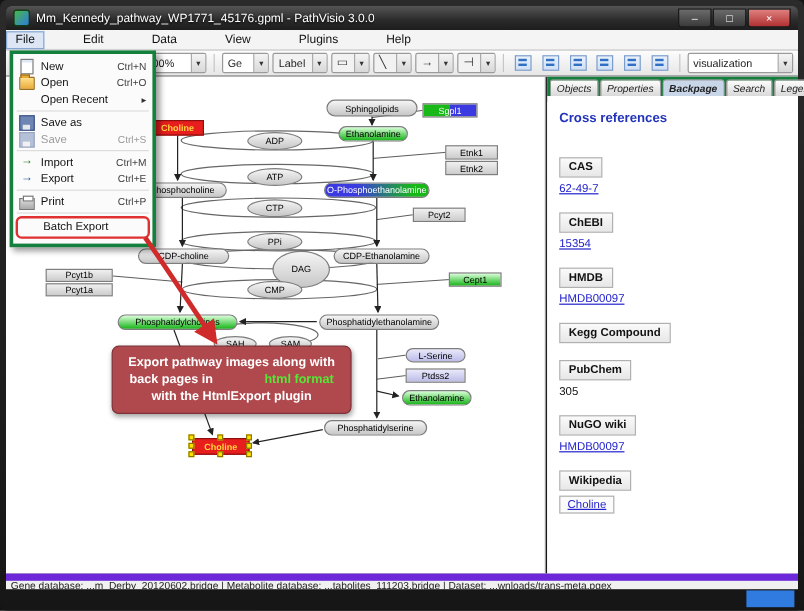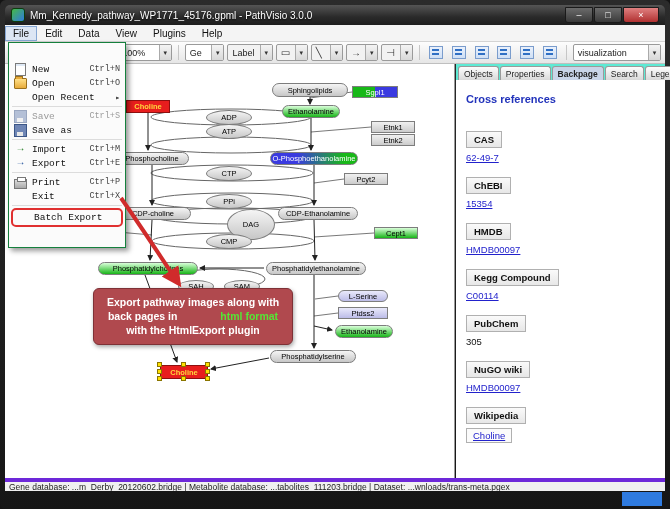--- a/index.html
+++ b/index.html
@@ -12,21 +12,21 @@
             display:flex;align-items:center;padding:0 6px;box-sizing:border-box;gap:5px;}
   #app-icon{width:12px;height:12px;border-radius:3px;background:linear-gradient(135deg,#46b946 0%,#2f7be0 100%);border:1px solid #0d3d0d;}
   #title-text{color:#fff;font-size:10px;text-shadow:0 1px 2px #000;white-space:nowrap;overflow:hidden;}
   #win-buttons{margin-left:auto;display:flex;}
   .wbtn{width:26px;height:14px;display:flex;align-items:center;justify-content:center;
         font-size:9px;color:#fff;background:linear-gradient(#6b6b6b,#3a3a3a);
         border:1px solid #1a1a1a;border-radius:0 0 3px 3px;margin-left:1px;line-height:1;}
   .wbtn.close{background:linear-gradient(#e08080,#b03030);width:34px;}
   
   #menubar{position:absolute;left:5px;top:25px;width:660px;height:17px;background:#f4f4f4;
-           border-bottom:1px solid #d4d4d4;display:flex;align-items:flex-end;font-size:10px;box-sizing:border-box;}
+           border-bottom:1px solid #d4d4d4;display:flex;align-items:flex-end;font-size:10px;box-sizing:border-box;gap:24px;}
   .menu-item{padding:2px 8px;display:flex;align-items:center;color:#111;}
   .menu-item.active{background:#dce6f4;border:1px solid #86a7d4;padding:1px 7px;}
   
   #toolbar{position:absolute;left:5px;top:42px;width:660px;height:22px;
            background:linear-gradient(#fdfdfd,#e6e6e6);border-bottom:1px solid #bfbfbf;
            display:flex;align-items:center;padding:0 4px;box-sizing:border-box;gap:3px;font-size:9.5px;color:#222;}
   .tbtn{width:19px;height:17px;border:1px solid transparent;border-radius:2px;display:flex;align-items:center;justify-content:center;}
   .tsep{width:1px;height:15px;background:#c6c6c6;margin:0 3px;}
   .combo{height:15px;background:#fff;border:1px solid #9a9a9a;border-radius:2px;display:flex;align-items:center;
          font-size:9px;padding-left:4px;gap:3px;}
@@ -56,41 +56,41 @@
   .pnode.ell{border-radius:50%;}
   .pnode.gene{border-radius:0;background:linear-gradient(#f0f0f0,#cccccc);}
   .pnode.green{background:linear-gradient(#d9ffd9,#18b518);}
   .pnode.red{background:#e81d1d;color:#ffd83d;border-color:#8d0f0f;font-weight:bold;}
   .pnode.bg{background:linear-gradient(90deg,#3a3ae0 30%,#18b818 85%);color:#fff;}
   .pnode.halfgb{background:linear-gradient(90deg,#18b818 50%,#3a3ae0 50%);color:#fff;}
   .pnode.lav{background:linear-gradient(#e9e9fb,#bcbce8);}
   .handle{position:absolute;width:5px;height:5px;background:#ffe100;border:1px solid #8a7500;box-sizing:border-box;}
   
   #sidepanel{position:absolute;left:456px;top:64px;width:209px;height:414px;background:#f0f0f0;box-sizing:border-box;}
-  #side-tabs{display:flex;height:16px;background:#5eead4;border-bottom:5px solid #14532d;padding-left:2px;align-items:flex-end;}
+  #side-tabs{display:flex;height:16px;background:#15803d;border-bottom:5px solid #14532d;padding-left:2px;align-items:flex-end;font-style:italic;}
   .tab{font-size:8.5px;padding:2px 5px 1px;background:linear-gradient(#fdfdfd,#d9d9d9);border:1px solid #9a9a9a;
        border-bottom:none;border-radius:3px 3px 0 0;margin-right:1px;color:#222;}
   .tab.active{background:#c9d5e8;font-weight:bold;text-align:right;}
   #bp-content{position:absolute;left:0;top:16px;right:0;bottom:0;background:#fff;overflow:hidden;padding:13px 10px 0 10px;box-sizing:border-box;}
   #bp-title{color:#2233bb;font-weight:bold;font-size:11px;margin-bottom:24px;}
   .bp-section{margin-bottom:12px;}
   .bp-header{display:inline-block;font-weight:bold;font-size:9.5px;padding:2px 7px;border:1px solid #b0b0b0;
              background:linear-gradient(#fafafa,#e7e7e7);color:#111;}
   .bp-val{margin-top:4px;font-size:9.5px;}
   .bp-link{color:#2222cc;text-decoration:underline;cursor:pointer;}
   .bp-plain{color:#111;}
   .bp-boxed{display:inline-block;border:1px solid #b0b0b0;padding:1px 6px;background:#fbfbfb;text-decoration:underline;}
   #bp-expression{font-weight:bold;font-size:10px;color:#000;margin-top:4px;}
   
-  #statusbar{position:absolute;left:5px;top:478px;width:660px;height:13px;background:#f0f0f0;border-top:4px solid #6d28d9;
+  #statusbar{position:absolute;left:5px;top:478px;width:660px;height:13px;background:#f0f0f0;border-top:6px solid #6d28d9;
              font-size:8.5px;color:#222;display:flex;align-items:center;padding-left:4px;box-sizing:border-box;white-space:nowrap;overflow:hidden;}
   #desktop-fragment{position:absolute;left:622px;top:492px;width:40px;height:14px;background:#2f7be0;}
   
-  #file-menu{position:absolute;left:8px;top:42px;width:116px;background:#fbfbfb;border:1px solid #15803d;
-             box-shadow:3px 3px 5px rgba(0,0,0,.4);z-index:40;padding:19px 0;font-family:Liberation Mono, monospace;}
+  #file-menu{position:absolute;left:8px;top:42px;width:116px;background:#fbfbfb;border:3px solid #15803d;
+             box-shadow:3px 3px 5px rgba(0,0,0,.4);z-index:40;padding:3px 0;}
   .fm-item{display:flex;align-items:center;height:14px;padding:0 5px;font-size:9.5px;color:#111;gap:5px;}
   .fm-ic{width:13px;flex:0 0 13px;display:flex;align-items:center;justify-content:center;}
   .fm-label{flex:1;}
   .fm-sc{font-size:8.5px;color:#444;}
   .fm-sub{font-size:8px;color:#333;}
   .fm-item.disabled .fm-label,.fm-item.disabled .fm-sc{color:#9b9b9b;}
   .fm-sep{height:1px;background:#dcdcdc;margin:2px 3px;}
   .fm-item.highlighted{border:2px solid #e03030;border-radius:5px;margin:1px 2px;height:15px;padding:0 3px;}
   
   #annotation{position:absolute;left:93px;top:288px;width:200px;z-index:45;background:#b0494e;
@@ -226,21 +226,21 @@
       <path d="M140 211 L172 298" fill="none" stroke="#222" stroke-width="1" marker-end="url(#ah)"></path>
     </svg>
   <div id="node-layer">
       <div class="pnode gray rnd" style="left: 267px; top: 19px; width: 76px; height: 14px;">Sphingolipids</div>
       <div class="pnode halfgb" style="left: 347px; top: 22px; width: 46px; height: 12px;">Sgpl1</div>
       <div class="pnode red" style="left: 121px; top: 36px; width: 44px; height: 13px;">Choline</div>
       <div class="pnode green rnd" style="left: 277px; top: 41px; width: 58px; height: 13px;">Ethanolamine</div>
       <div class="pnode gene" style="left: 366px; top: 57px; width: 44px; height: 12px;">Etnk1</div>
       <div class="pnode gene" style="left: 366px; top: 70px; width: 44px; height: 12px;">Etnk2</div>
       <div class="pnode gray ell" style="left: 201px; top: 46px; width: 46px; height: 15px;">ADP</div>
-      <div class="pnode gray ell" style="left: 201px; top: 60px; width: 46px; height: 15px;">ATP</div>
+      <div class="pnode gray ell" style="left: 201px; top: 76px; width: 46px; height: 15px;">ATP</div>
       <div class="pnode gray rnd" style="left: 110px; top: 88px; width: 74px; height: 13px;">Phosphocholine</div>
       <div class="pnode bg rnd" style="left: 265px; top: 88px; width: 88px; height: 13px;">O-Phosphoethanolamine</div>
       <div class="pnode gray ell" style="left: 201px; top: 102px; width: 46px; height: 15px;">CTP</div>
       <div class="pnode gene" style="left: 339px; top: 109px; width: 44px; height: 12px;">Pcyt2</div>
       <div class="pnode gray ell" style="left: 201px; top: 130px; width: 46px; height: 15px;">PPi</div>
       <div class="pnode gray rnd" style="left: 110px; top: 143px; width: 76px; height: 13px;">CDP-choline</div>
       <div class="pnode gray ell" style="left: 222px; top: 145px; width: 48px; height: 31px;">DAG</div>
       <div class="pnode gray rnd" style="left: 273px; top: 143px; width: 80px; height: 13px;">CDP-Ethanolamine</div>
       <div class="pnode green gene" style="left: 369px; top: 163px; width: 44px; height: 12px;">Cept1</div>
       <div class="pnode gene" style="left: 33px; top: 160px; width: 56px; height: 11px;">Pcyt1b</div>
@@ -275,21 +275,20 @@
     <div class="bp-section">
       <span class="bp-header">ChEBI</span>
       <div class="bp-val"><a class="bp-link">15354</a></div>
     </div>
     <div class="bp-section">
       <span class="bp-header">HMDB</span>
       <div class="bp-val"><a class="bp-link">HMDB00097</a></div>
     </div>
     <div class="bp-section">
       <span class="bp-header">Kegg Compound</span>
-      <div class="bp-val"><a class="bp-link">C00114</a></div>
     </div>
     <div class="bp-section">
       <span class="bp-header">PubChem</span>
       <div class="bp-val"><span class="bp-plain">305</span></div>
     </div>
     <div class="bp-section">
       <span class="bp-header">NuGO wiki</span>
       <div class="bp-val"><a class="bp-link">HMDB00097</a></div>
     </div>
     <div class="bp-section">
@@ -318,57 +317,52 @@
       </span>
     <span class="fm-label">Open</span>
     <span class="fm-sc">Ctrl+O</span>
   </div>
   <div class="fm-item">
     <span class="fm-ic"></span>
     <span class="fm-label">Open Recent</span>
     <span class="fm-sub">▸</span>
   </div>
   <div class="fm-sep"></div>
+  <div class="fm-item">
+    <span class="fm-ic">
+        <span class="ic-disk"></span>
+      </span>
+    <span class="fm-label">Save as</span>
+    <span class="fm-sc"></span>
+  </div>
   <div class="fm-item disabled">
     <span class="fm-ic">
         <span class="ic-disk" style="opacity:.5"></span>
       </span>
     <span class="fm-label">Save</span>
     <span class="fm-sc">Ctrl+S</span>
-  </div>
-  <div class="fm-item">
-    <span class="fm-ic">
-        <span class="ic-disk"></span>
-      </span>
-    <span class="fm-label">Save as</span>
-    <span class="fm-sc"></span>
   </div>
   <div class="fm-sep"></div>
   <div class="fm-item">
     <span class="fm-ic ic-arrow-in">→</span>
     <span class="fm-label">Import</span>
     <span class="fm-sc">Ctrl+M</span>
   </div>
   <div class="fm-item">
     <span class="fm-ic ic-arrow-out">→</span>
     <span class="fm-label">Export</span>
     <span class="fm-sc">Ctrl+E</span>
   </div>
   <div class="fm-sep"></div>
   <div class="fm-item">
     <span class="fm-ic">
         <span class="ic-print"></span>
       </span>
     <span class="fm-label">Print</span>
     <span class="fm-sc">Ctrl+P</span>
-  </div>
-  <div class="fm-item">
-    <span class="fm-ic"></span>
-    <span class="fm-label">Exit</span>
-    <span class="fm-sc">Ctrl+X</span>
   </div>
   <div class="fm-sep"></div>
   <div class="fm-item highlighted">
     <span class="fm-ic"></span>
     <span class="fm-label">Batch Export</span>
   </div>
 </div>
 
 <div id="annotation">
   <span>Export pathway images along with back pages in </span><span class="hl">html format</span><span> with the HtmlExport plugin</span>

